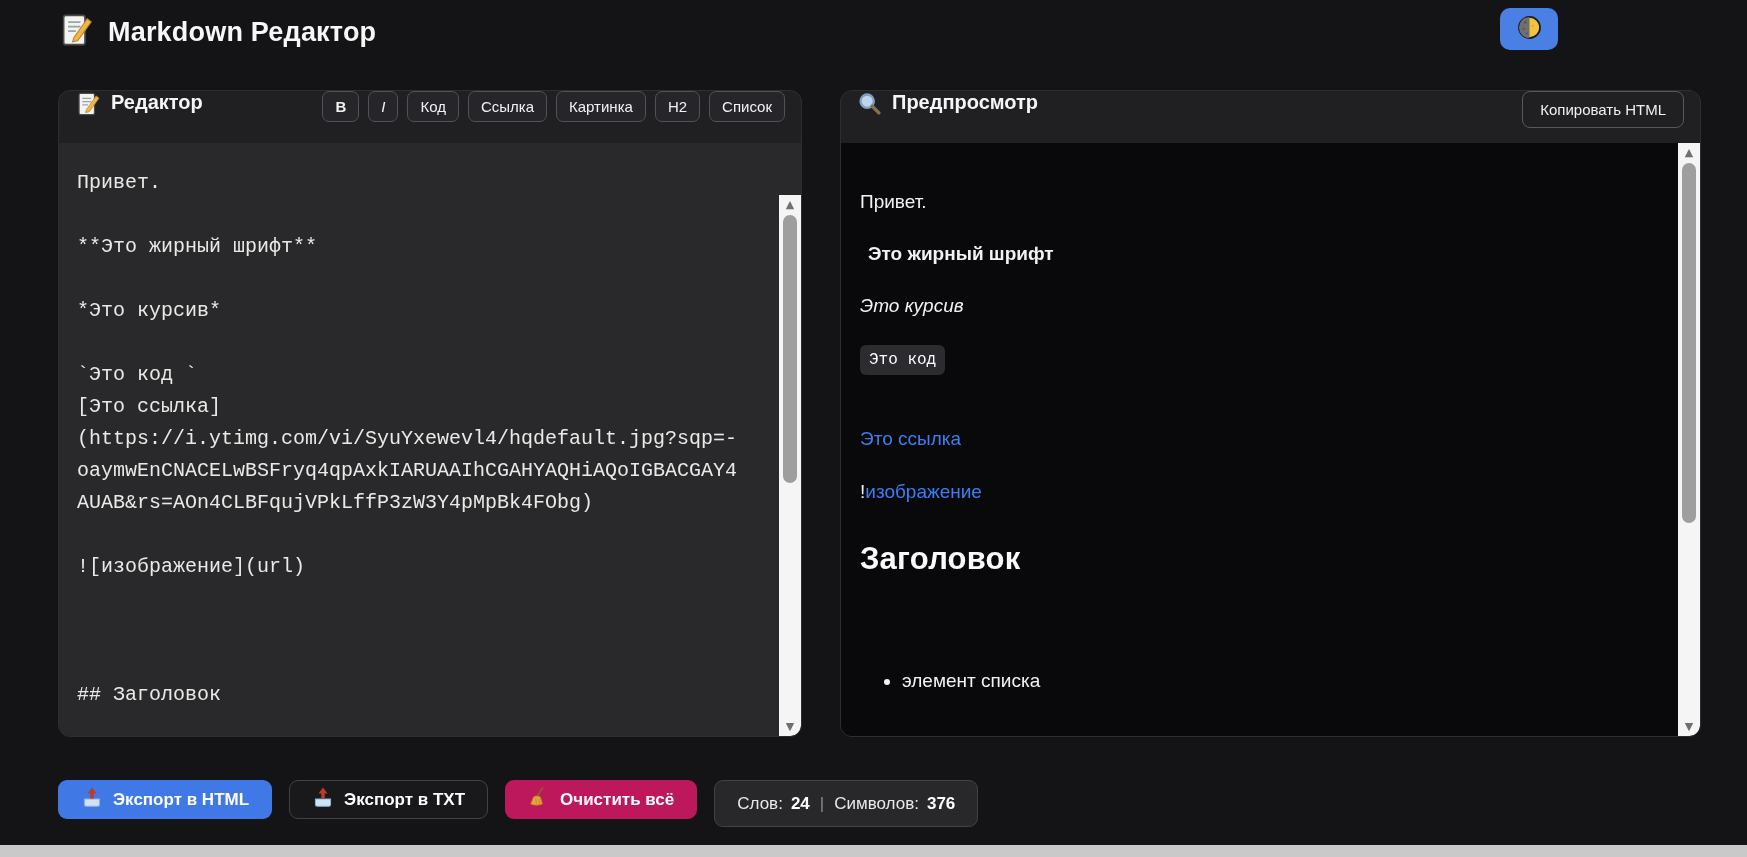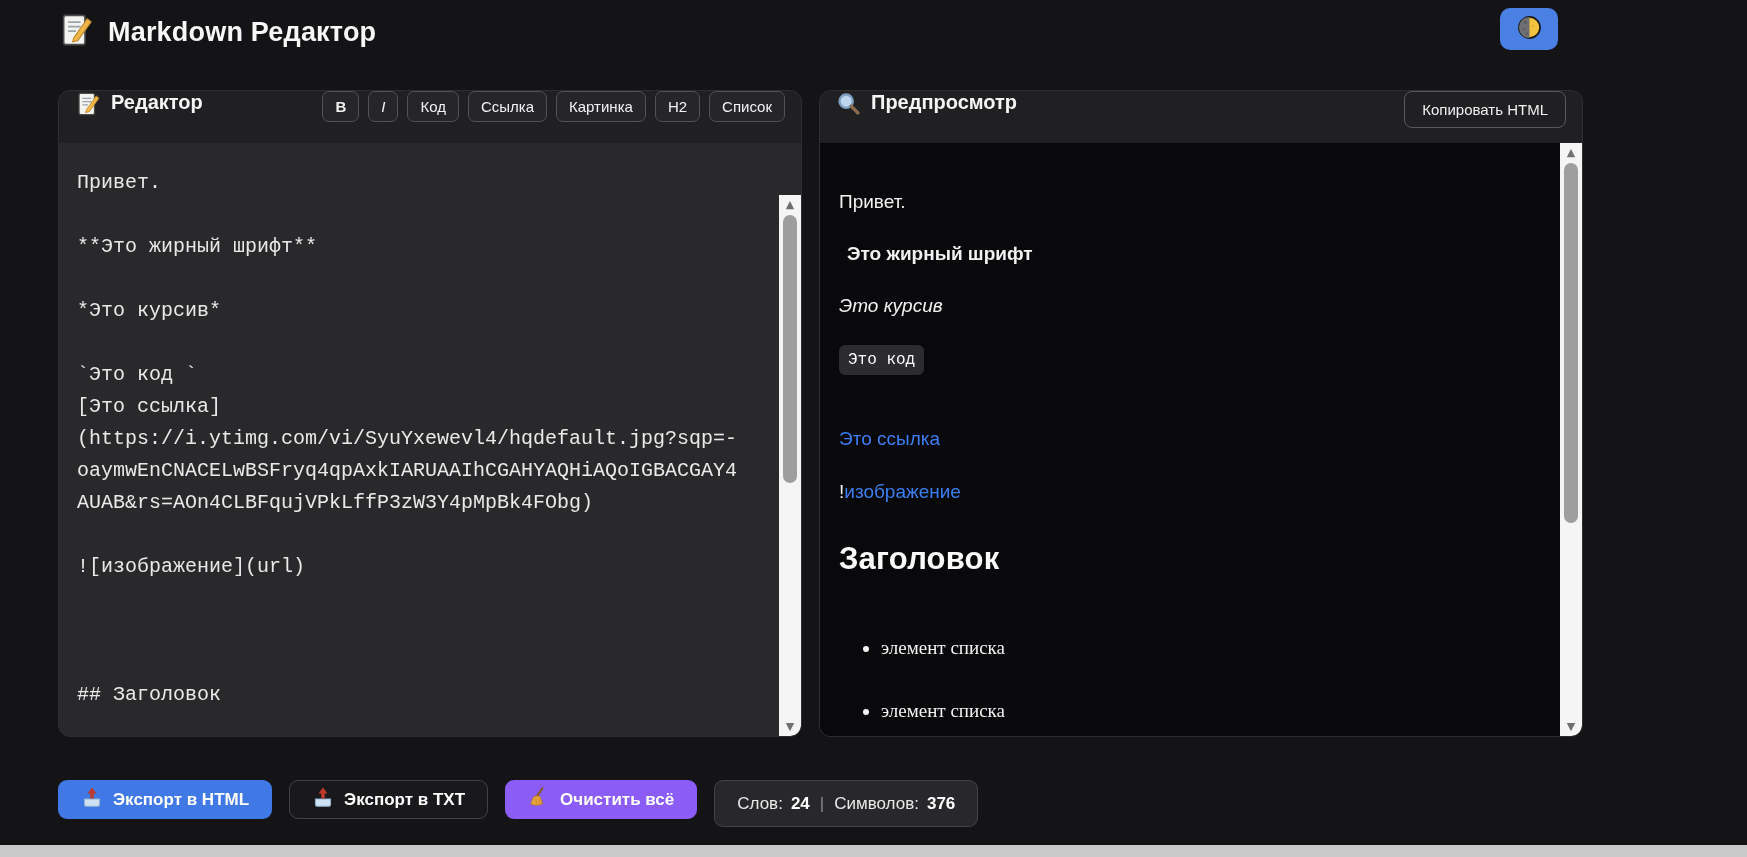--- a/index.html
+++ b/index.html
@@ -16,21 +16,21 @@
   .app-header .title { font-size:27px; font-weight:bold; color:#f7f7f7; margin-left:14px; letter-spacing:.2px; }
   .icon { display:inline-block; vertical-align:middle; }
   .theme-btn {
     position:absolute; top:8px; left:1500px; width:58px; height:42px;
     background:#4a80e4; border:none; border-radius:10px;
     display:flex; align-items:center; justify-content:center; cursor:pointer;
   }
   
   .panel { position:absolute; top:90px; height:647px; background:#202023; border:1px solid #2e2e31; border-radius:12px; overflow:hidden; }
   .panel.editor  { left:58px;  width:744px; }
-  .panel.preview { left:819px; width:764px; }
+  .panel.preview { left:840px; width:861px; }
   .panel-head { height:52px; display:flex; align-items:flex-start; padding:0 16px; gap:10px; }
   .panel-head .panel-title { font-size:20px; font-weight:bold; color:#f5f5f5; }
   .toolbar { margin-left:auto; display:flex; gap:9px; }
   .tbtn {
     background:#26262a; color:#f2f2f2; border:1px solid #515156; border-radius:7px;
     font-family:"Liberation Sans",sans-serif; font-size:15px; padding:7px 12px; cursor:pointer; line-height:1;
   }
   .tbtn.bold { font-weight:bold; }
   .tbtn.italic { font-style:italic; }
   .copy-btn {
@@ -61,33 +61,33 @@
   .pv-code-row { margin-top:27px; }
   .pv-code {
     display:inline-block; font-family:"Liberation Mono","DejaVu Sans Mono",monospace;
     font-size:16px; line-height:22px; color:#ffffff; background:#2c2c30; border-radius:6px; padding:4px 9px;
   }
   .pv-link-row { margin-top:51px; }
   a.pv-link { color:#3d7ef2; text-decoration:none; font-size:19px; line-height:25px; cursor:pointer; }
   .pv-img-row { margin-top:28px; }
   .pv-bang { color:#f2f2f2; font-size:19px; }
   .pv-h2 { margin-top:37px; font-size:31px; line-height:36px; font-weight:bold; color:#fafafa; letter-spacing:.2px; }
-  .pv-list { margin-top:58px; list-style:disc; padding-left:42px;font-family:Liberation Serif, serif; }
+  .pv-list { margin-top:91px; list-style:disc; padding-left:42px; }
   .pv-list li { font-size:19px; line-height:25px; color:#f2f2f2; }
   .pv-list li + li { margin-top:38px; }
   
   .footer { position:absolute; top:780px; left:58px; display:flex; gap:17px; align-items:stretch; }
   .fbtn {
     display:flex; align-items:center; gap:10px; height:39px; padding:0 22px;
     border-radius:9px; font-family:"Liberation Sans",sans-serif; font-size:17px; font-weight:bold; color:#ffffff;
     border:1px solid transparent; cursor:pointer;
   }
   .fbtn.blue  { background:#4078e6; }
   .fbtn.dark  { background:#19191c; border-color:#414147; }
-  .fbtn.green { background:#8b5cf6;justify-content:center; }
+  .fbtn.green { background:#be185d;justify-content:center; }
   .stats {
     display:flex; align-items:center; gap:8px; height:47px; padding:0 22px;
     background:#28282b; border:1px solid #414147; border-radius:9px; font-size:17px; color:#e9e9e9;
   }
   .stats b { color:#ffffff; }
   .stats .sep { color:#8a8a8a; padding:0 2px; }
   .bottom-strip { position:absolute; left:0; bottom:0; width:100%; height:12px; background:#c9c9c9; }
 </style>
 </head>
 <body>

